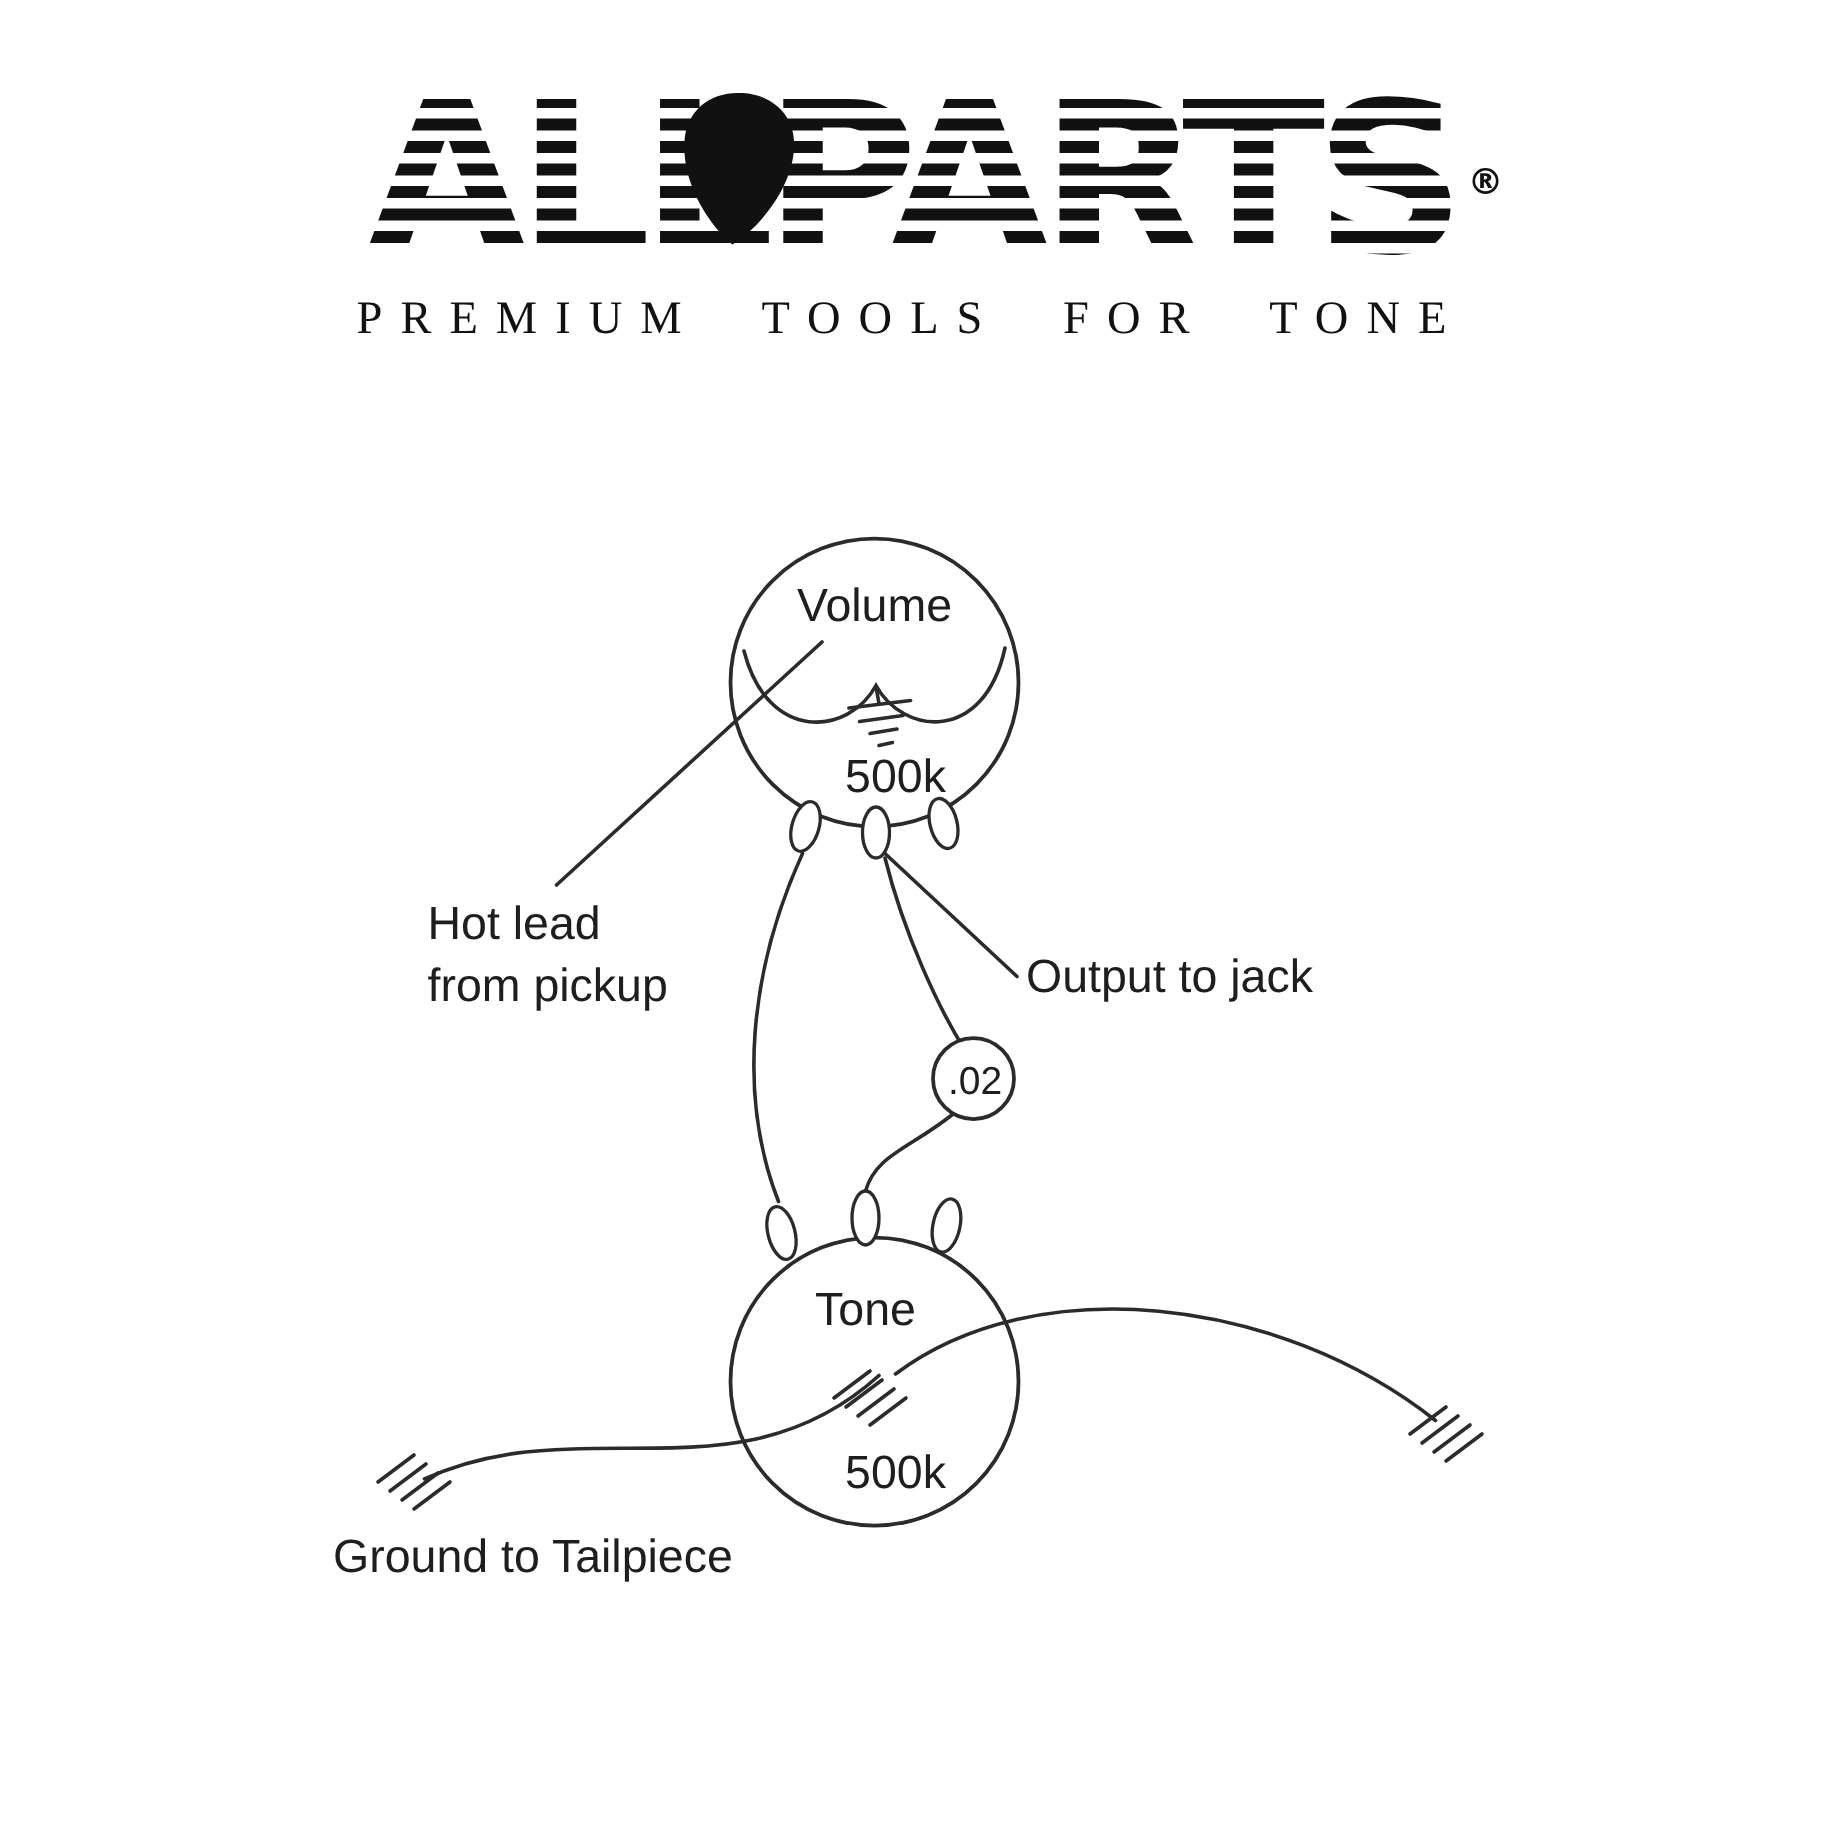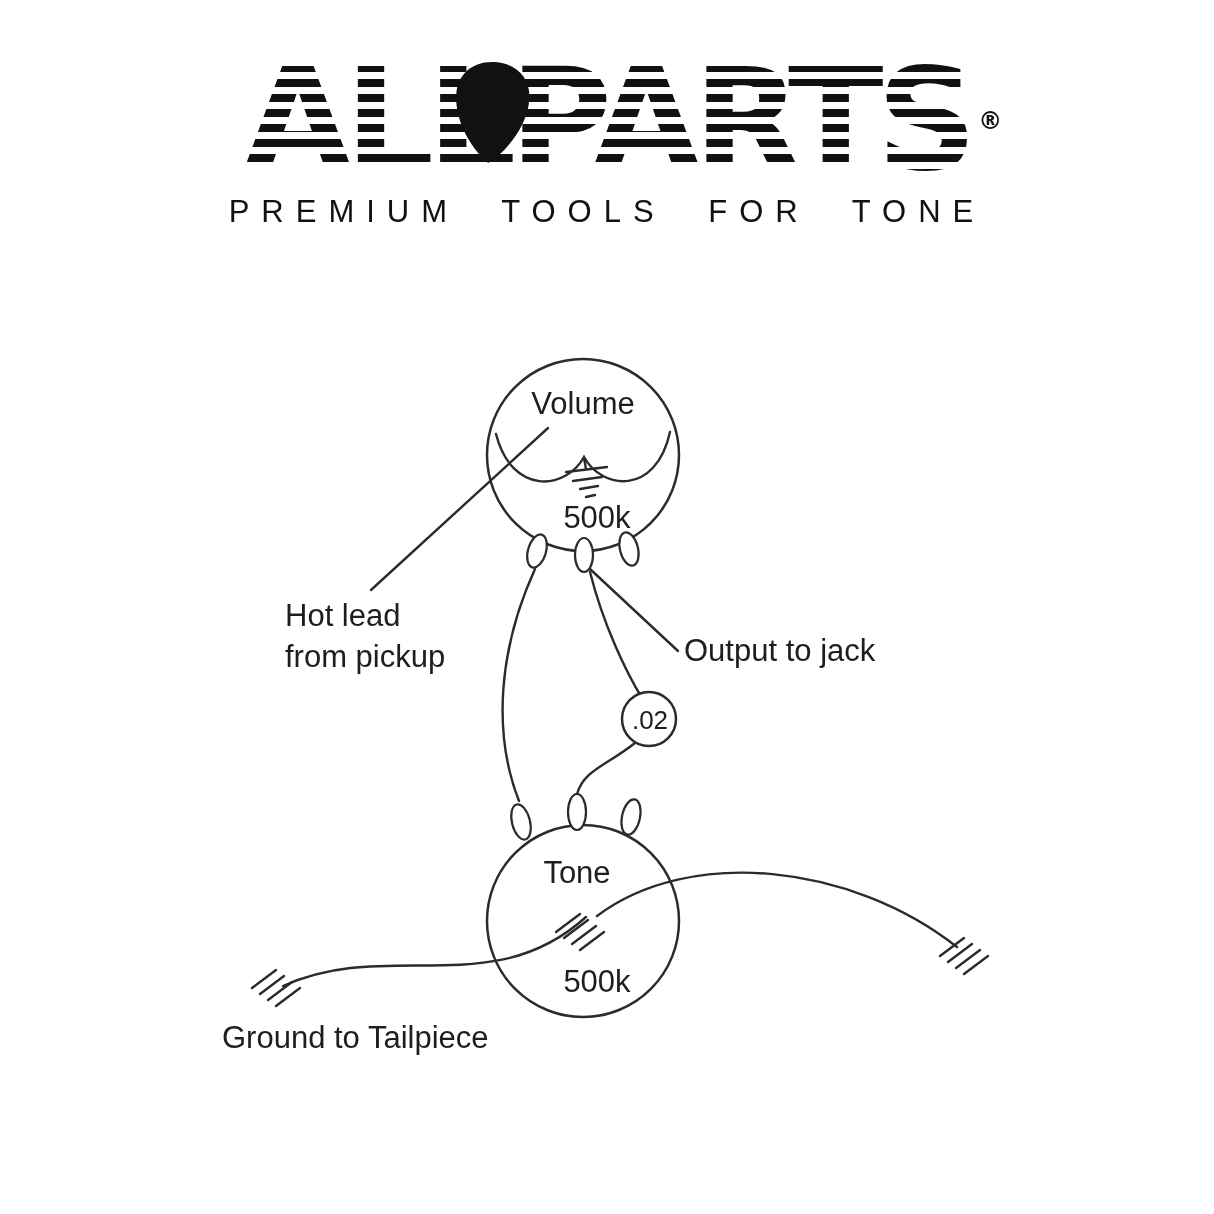--- a/index.html
+++ b/index.html
@@ -12,21 +12,21 @@
              font-family:"DejaVu Sans",sans-serif;font-weight:bold;
              font-size:140px;line-height:130px;letter-spacing:-7px;color:#111;white-space:nowrap;}
   .stripes{position:absolute;inset:0;z-index:2;pointer-events:none;}
   .stripe{position:absolute;left:-8px;right:-8px;height:7px;background:#ffffff;}
   .stripe:nth-child(1){top:16px}.stripe:nth-child(2){top:31px}
   .stripe:nth-child(3){top:46px}.stripe:nth-child(4){top:61px}
   .stripe:nth-child(5){top:76px}.stripe:nth-child(6){top:91px}
   .stripe:nth-child(7){top:106px}
   .pick{position:absolute;left:28.5%;top:4px;width:82px;height:106px;z-index:3;transform:rotate(4deg);}
   .reg{position:absolute;right:-32px;top:0;font-size:24px;letter-spacing:0;z-index:2;}
-  .tagline{margin-top:8px;font-family:Liberation Sans, sans-serif;font-size:31px;
+  .tagline{margin-top:8px;font-family:Liberation Serif, serif;font-size:31px;
            letter-spacing:12px;word-spacing:22px;color:#111;white-space:nowrap;}
 
   
   .diagram{position:absolute;left:0;top:0;width:1214px;height:1214px;}
   .wire{fill:none;stroke:#2b2b2b;stroke-width:2.4;stroke-linecap:round;}
   .part{fill:#ffffff;stroke:#2b2b2b;stroke-width:2.5;}
   .lug{fill:#ffffff;stroke:#2b2b2b;stroke-width:2.2;}
   .dtext{fill:#1e1e1e;font-family:"Liberation Sans",sans-serif;font-size:31px;}
   .dtext-small{fill:#1e1e1e;font-family:"Liberation Sans",sans-serif;font-size:26px;}
 </style>

